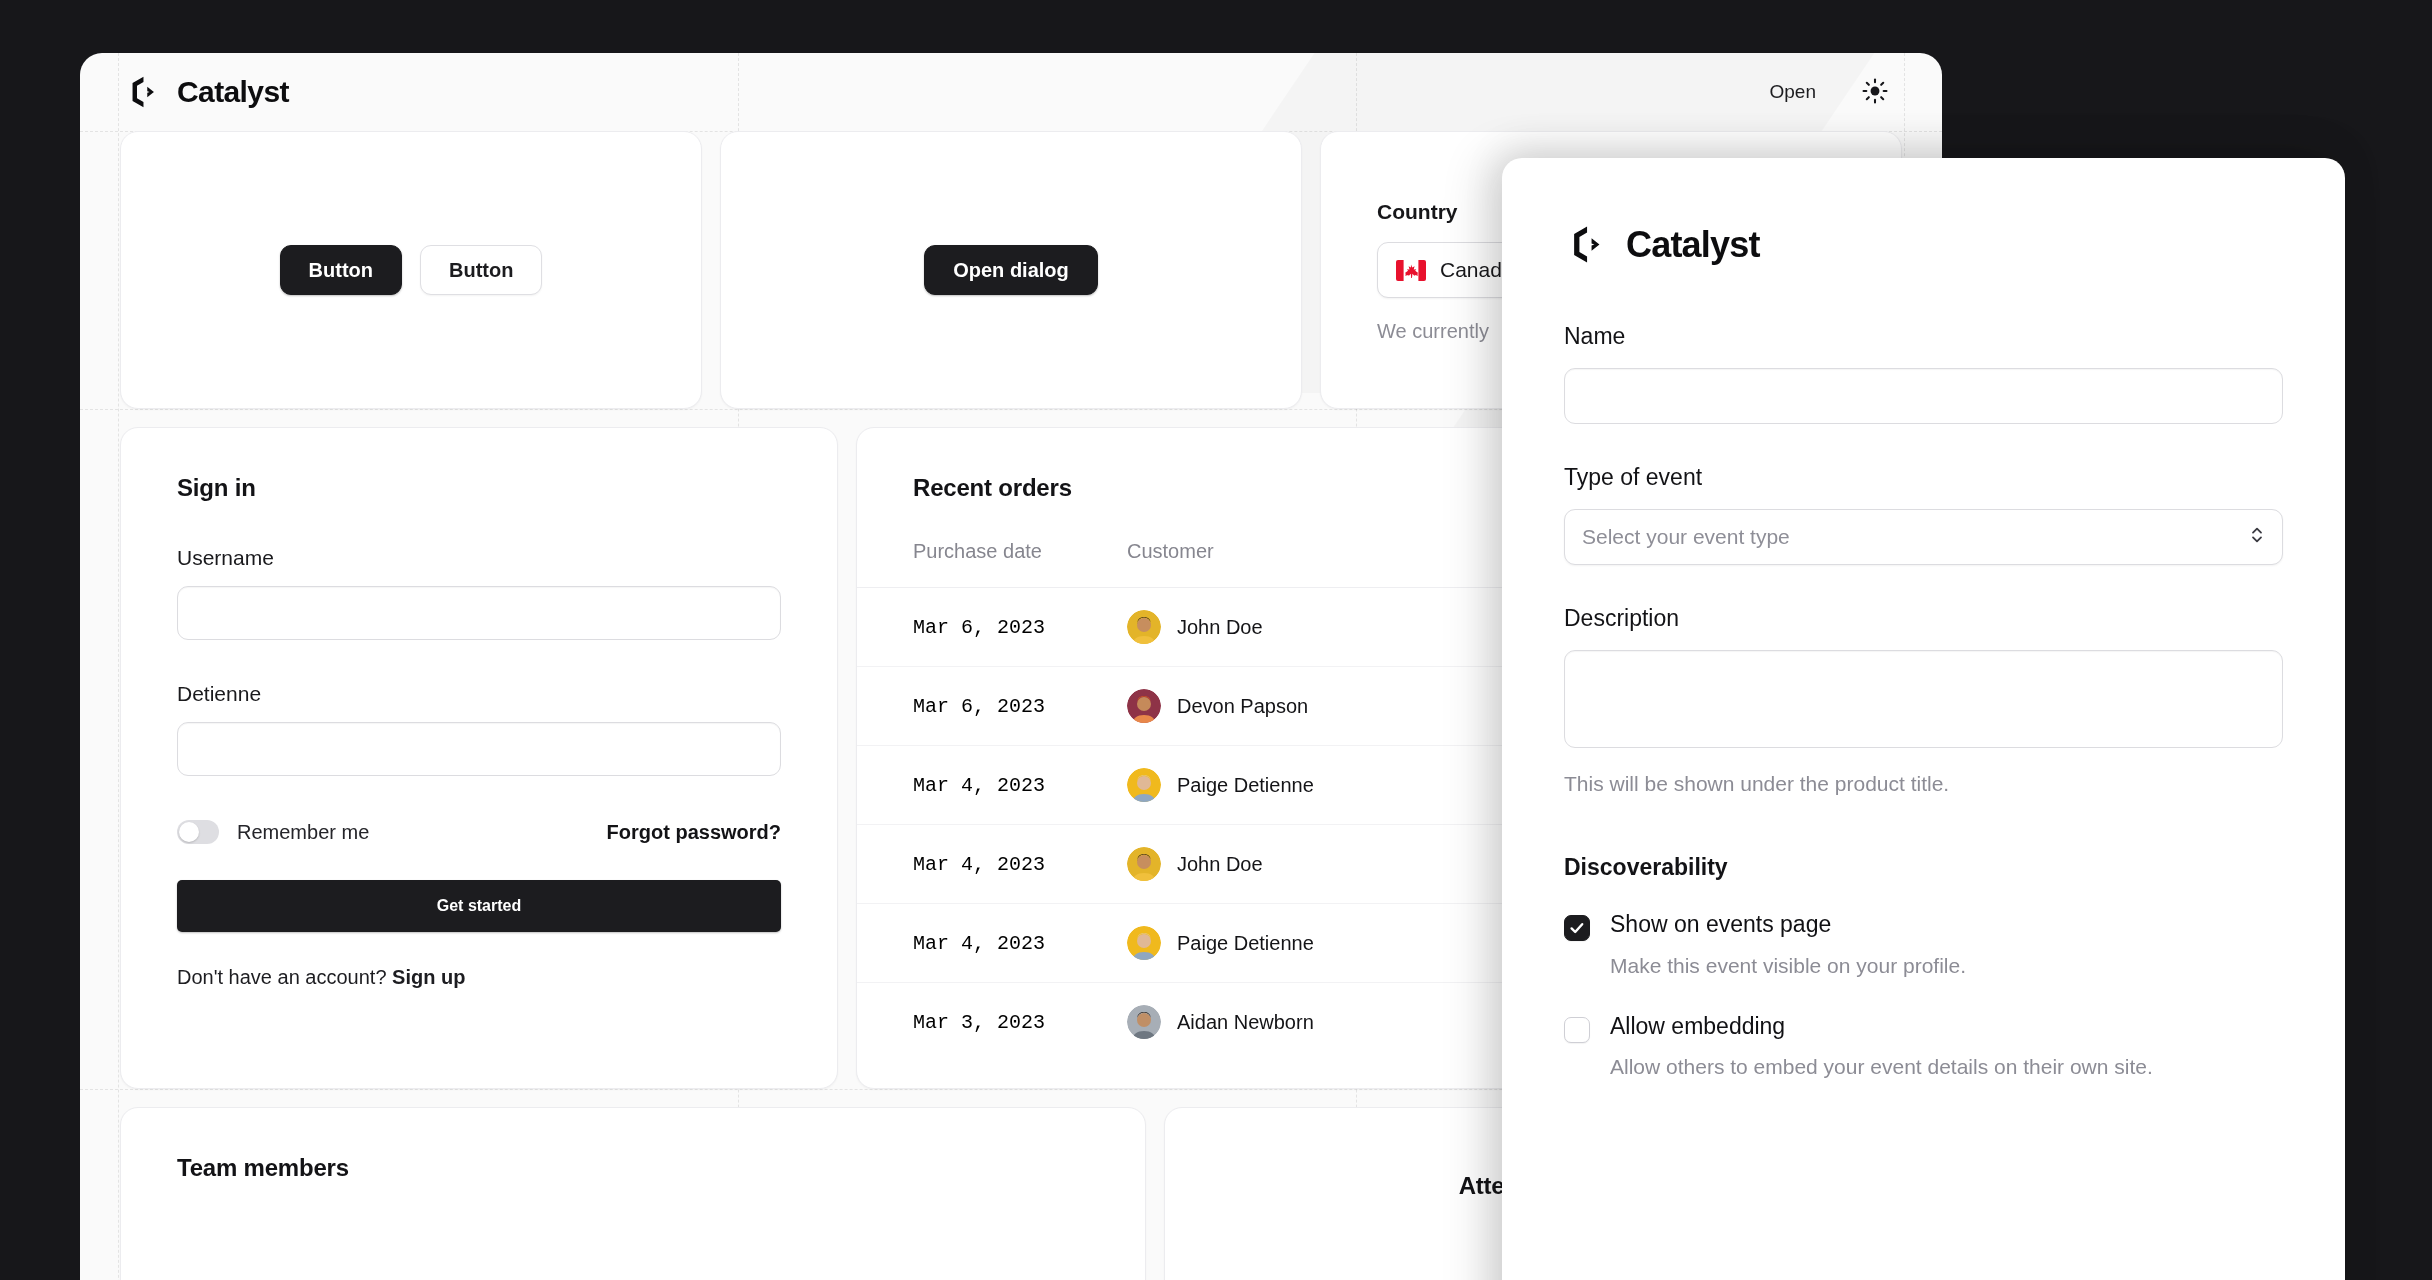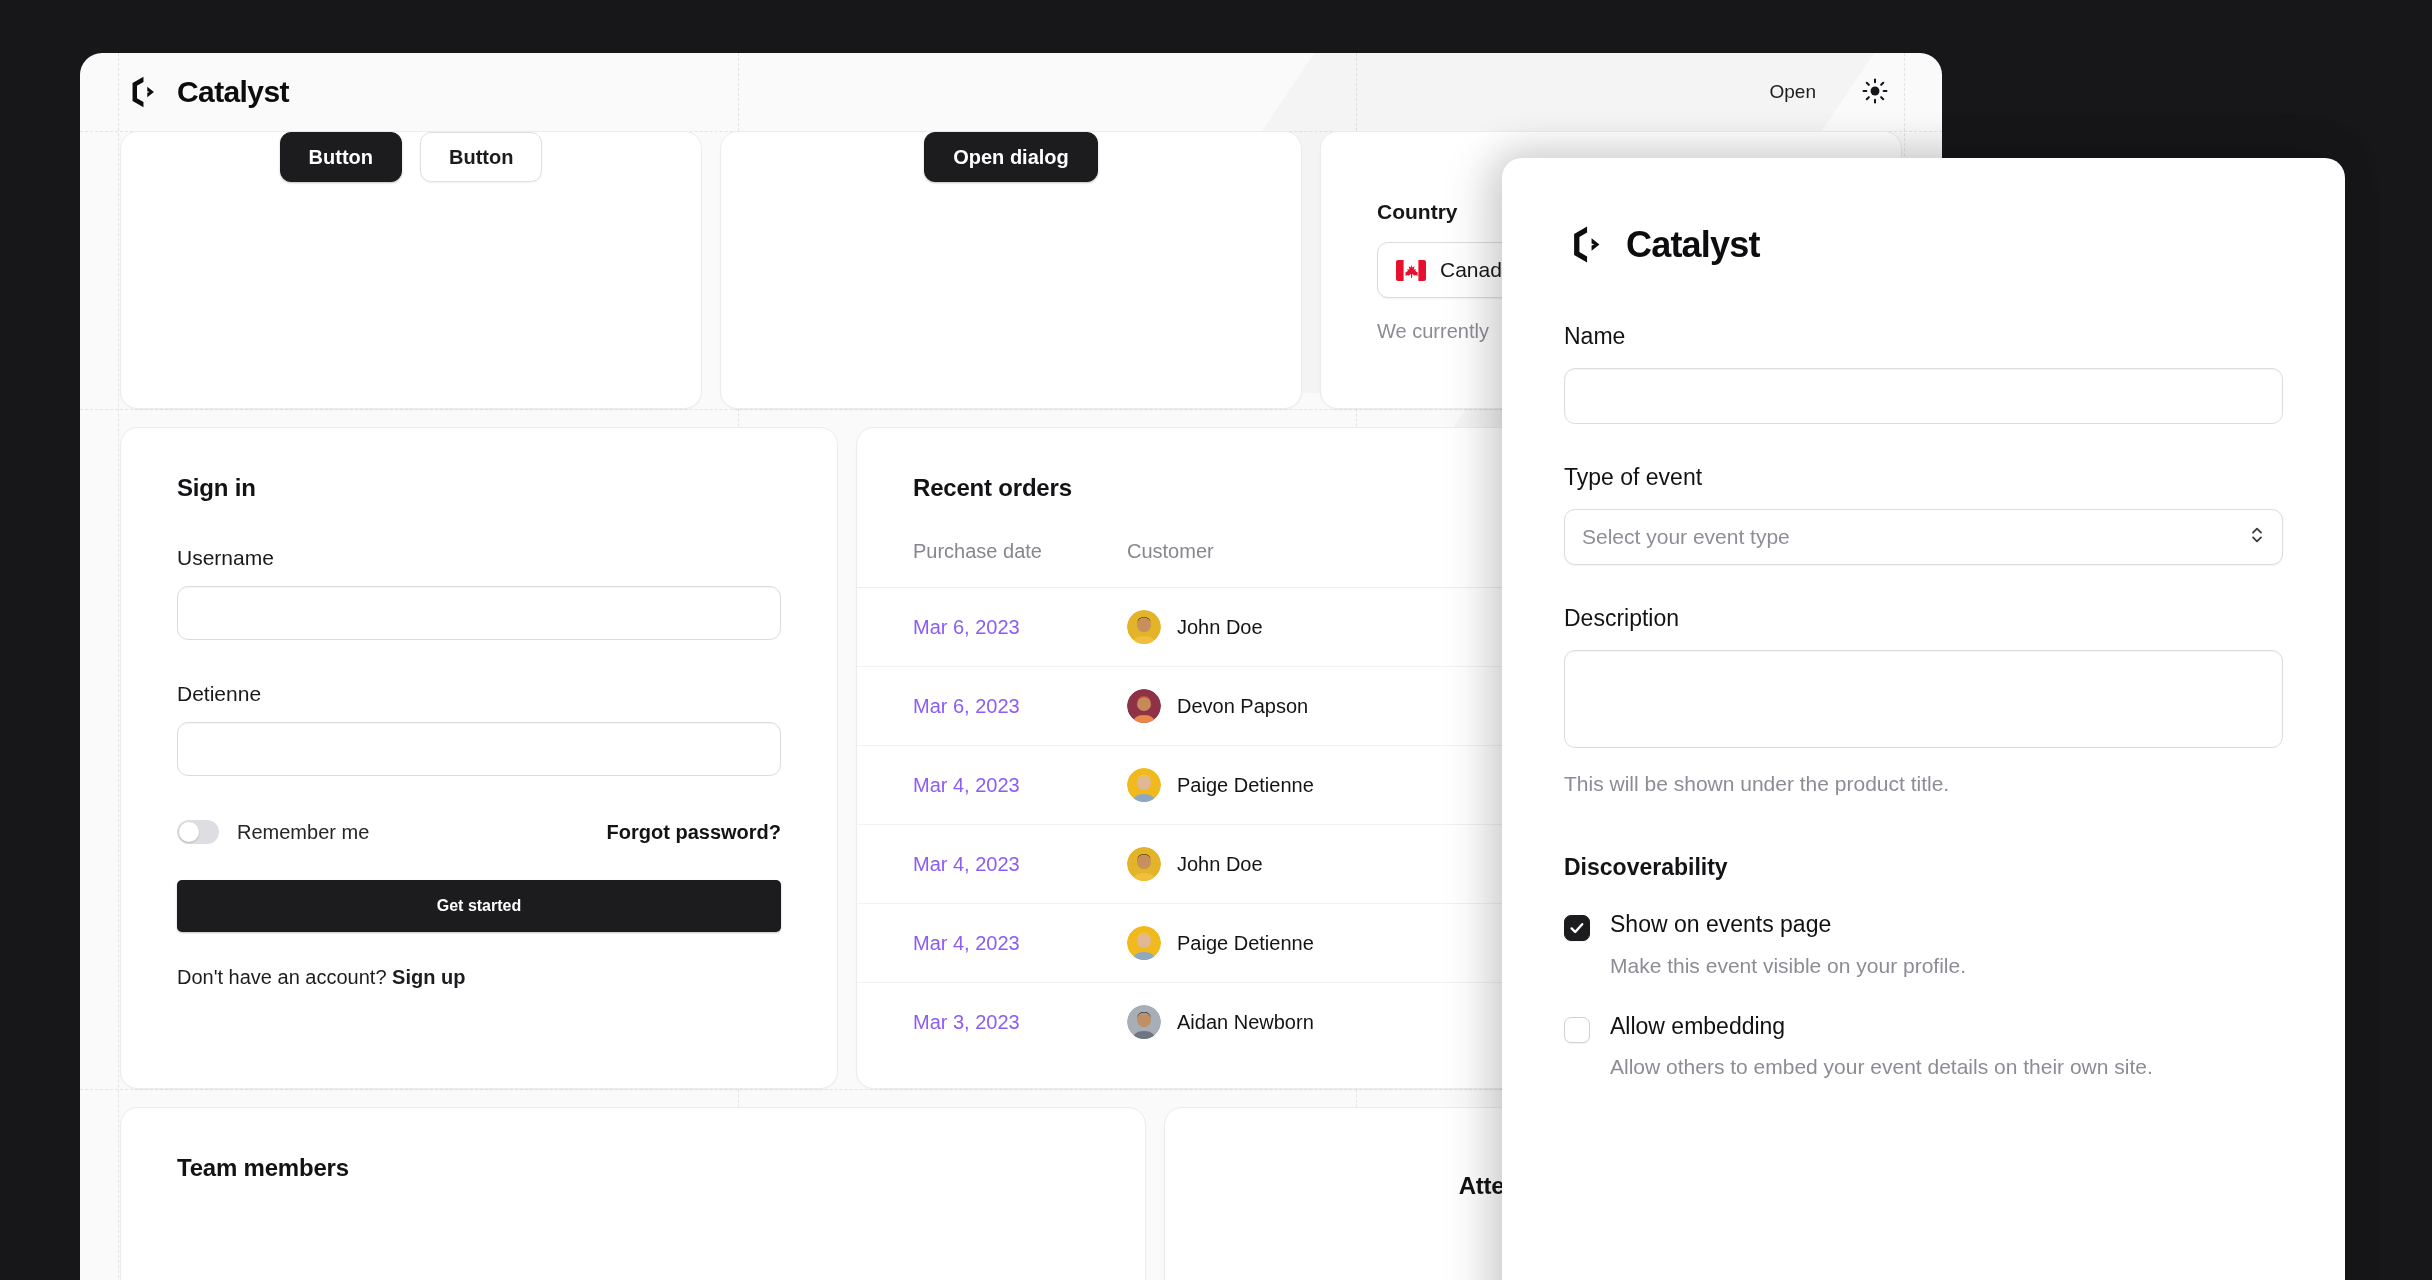--- a/index.html
+++ b/index.html
@@ -130,21 +130,21 @@
     gap: 18px;
   }
   .row-1 .card { height: 278px; }
   .c-buttons { width: 600px; }
   .c-dialog  { width: 600px; }
   .c-country { width: 600px; }
 
   .center-box {
     height: 100%;
     display: flex;
-    align-items: flex-start;
+    align-items: center;
     justify-content: center;
     gap: 18px;
   }
 
   .btn {
     font-family: "Liberation Sans", sans-serif;
     font-size: 20px;
     font-weight: 600;
     border-radius: 11px;
     padding: 13px 28px;
@@ -311,21 +311,21 @@
     padding: 0 0 24px 0;
   }
   .tbl th:first-child, .tbl td:first-child { padding-left: 56px; }
   .tbl thead tr { border-bottom: 1px solid #eeeef1; }
   .tbl td {
     padding: 22px 0;
     font-size: 20px;
     border-bottom: 1px solid #f2f2f4;
   }
   .tbl tbody tr:last-child td { border-bottom: none; }
-  .cell-date { color: #8b5cf6; width: 270px; }
+  .cell-date { color: #000000; width: 270px; font-family: Liberation Mono, monospace; }
   .cell-cust { color: #141417; }
   .cust-wrap { display: flex; align-items: center; gap: 16px; }
   .avatar {
     width: 34px; height: 34px;
     border-radius: 50%;
     flex: 0 0 auto;
     display: block;
     overflow: hidden;
   }
 

